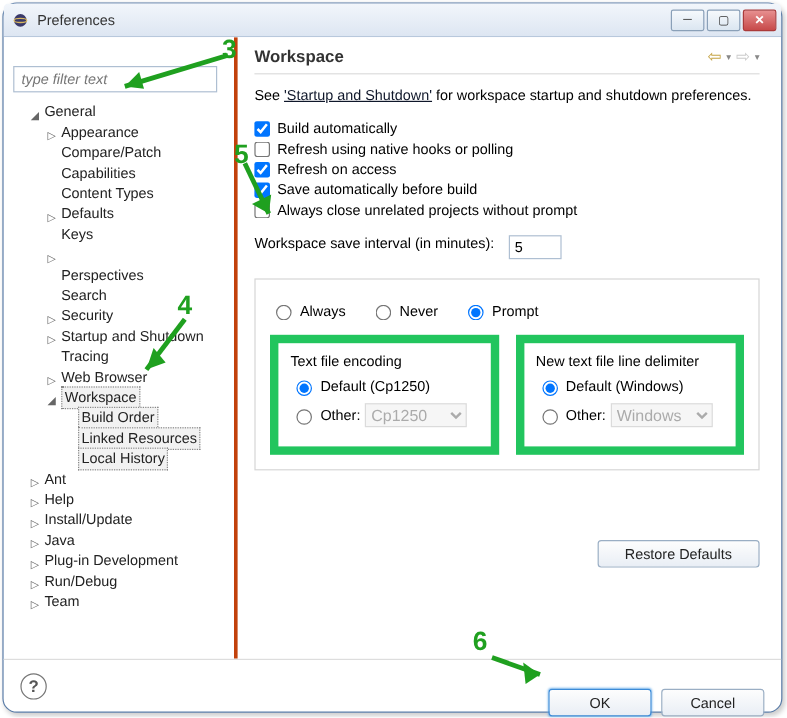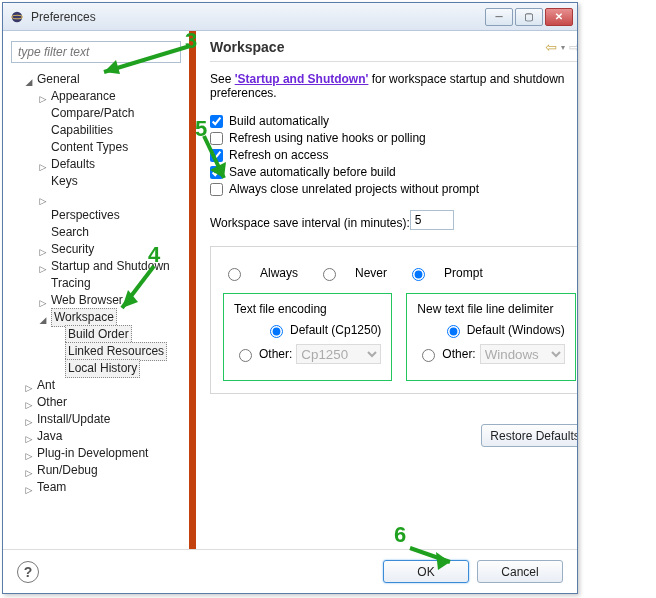--- a/index.html
+++ b/index.html
@@ -10,23 +10,23 @@
     font-size: 12px;
     background: #fff;
     width: 656px;
     height: 598px;
     position: relative;
     overflow: hidden;
   }
   .window {
     position: absolute;
     left: 2px; top: 2px;
-    width: 576px; height: 592px;
+    width: 650px; height: 592px;
     border: 1px solid #5a7ca8;
-    border-radius: 0;
+    border-radius: 12px;
     box-shadow: 2px 2px 4px rgba(0,0,0,0.2);
     background: #fff;
     display: flex;
     flex-direction: column;
   }
   .titlebar {
     height: 28px;
     background: linear-gradient(to bottom, #f2f6fb, #dde6f2);
     border-bottom: 1px solid #b8c8dc;
     display: flex;
@@ -61,22 +61,22 @@
     color: #fff;
     font-weight: bold;
   }
   .content {
     flex: 1;
     display: flex;
     overflow: hidden;
   }
   .left-pane {
     width: 195px;
-    border-right: 7px solid #c2410c;
-    padding: 8px 4px;
+    border-right: 3px solid #c2410c;
+    padding: 22px 4px;
     display: flex;
     flex-direction: column;
   }
   .filter-input {
     width: 170px;
     height: 22px;
     margin: 2px 4px 8px 4px;
     border: 1px solid #aebfd2;
     padding: 2px 6px;
     color: #888;
@@ -130,74 +130,75 @@
     margin: 0;
     font-size: 14px;
     font-weight: bold;
     color: #333;
   }
   .nav-arrows { display: flex; gap: 4px; align-items: center; }
   .nav-arrows span { font-size: 14px; color: #c7a64a; }
   .nav-arrows span.dim { color: #ccc; }
   .nav-arrows .drop { font-size: 8px; color: #888; }
 
-  .see-link { color: #6d28d9; text-decoration: underline; font-weight: bold; }
+  .see-link { color: #0f172a; text-decoration: underline; }
   .right-pane .intro { margin-bottom: 14px; }
 
   .checks { display: flex; flex-direction: column; gap: 3px; margin-bottom: 14px; }
   .ck { display: flex; align-items: center; gap: 6px; }
   .ck input { margin: 0; }
 
-  .field-row { display: flex; align-items: flex-end; gap: 0; margin-bottom: 6px; }
+  .field-row { display: flex; align-items: flex-start; gap: 12px; margin-bottom: 6px; }
   .field-row label { white-space: nowrap; }
   .field-row input[type=text] {
     border: 1px solid #aebfd2;
     height: 20px;
     padding: 0 4px;
     font-size: 12px;
   }
   .input-sm { width: 44px; }
   .input-lg { width: 220px; }
 
   .group-outer {
     border: 1px solid #d6d6d6;
     padding: 10px 12px 12px 12px;
     margin-top: 10px;
   }
   .radiorow { display: flex; gap: 20px; margin-top: 8px; }
-  .radiorow label { display: flex; align-items: center; gap: 16px; }
+  .radiorow label { display: flex; align-items: center; gap: 4px; }
 
   .two-col { display: flex; gap: 14px; margin-top: 12px; }
   .col-group {
     flex: 1;
-    border: 1px solid #22c55e;
+    border: 7px solid #22c55e;
     padding: 8px 10px 10px 10px;
   }
   .col-group .hdr { margin-bottom: 6px; }
-  .col-group label { display: flex; align-items: center; gap: 4px; margin-bottom: 6px; justify-content: flex-end; }
+  .col-group label { display: flex; align-items: center; gap: 4px; margin-bottom: 6px; }
   .col-group select {
     border: 1px solid #ccc;
     background: #f3f3f3;
     color: #888;
     height: 20px;
     width: 85px;
   }
 
   .btn-row { display: flex; gap: 8px; justify-content: flex-end; margin-top: 30px; margin-bottom: 6px;}
   .btn {
     min-width: 86px;
     height: 23px;
     border: 1px solid #9aaec4;
     border-radius: 3px;
     background: linear-gradient(to bottom, #fdfdfd, #e9eef5);
     font-size: 12px;
     color: #222;
     display: flex; align-items: center; justify-content: center;
-    padding: 0 8px;
+    padding: 0 22px;
     cursor: pointer;
+    margin-top: 28px;
   }
   .btn.default {
     border: 1px solid #3b8bd8;
     box-shadow: 0 0 2px #6fb1ec;
   }
 
   .footer {
     border-top: 1px solid #ddd;
     height: 44px;
     display: flex;
@@ -368,21 +369,21 @@
         <ul id="root-siblings">
             <li>
               <div class="row indent1">
                 <span class="twisty">▷</span>
                 <span class="label">Ant</span>
               </div>
             </li>
             <li>
               <div class="row indent1">
                 <span class="twisty">▷</span>
-                <span class="label">Other</span>
+                <span class="label">Help</span>
               </div>
             </li>
             <li>
               <div class="row indent1">
                 <span class="twisty">▷</span>
                 <span class="label">Install/Update</span>
               </div>
             </li>
             <li>
               <div class="row indent1">

